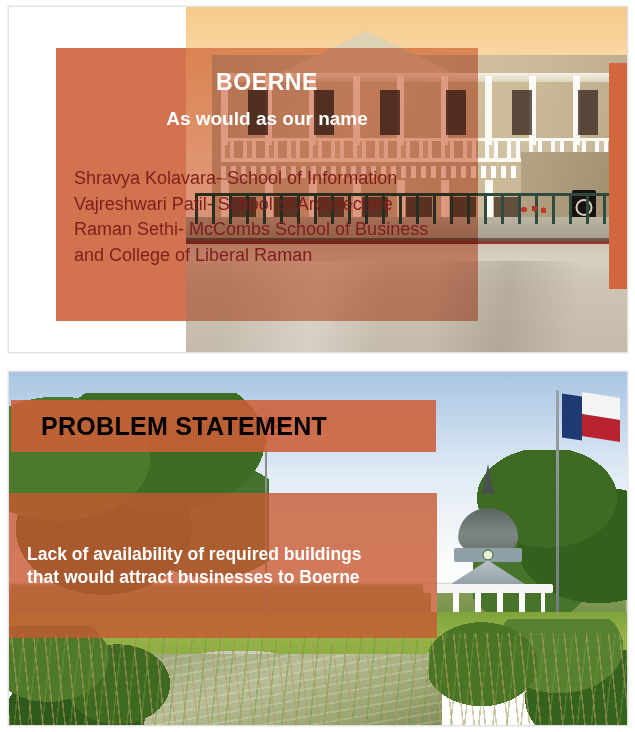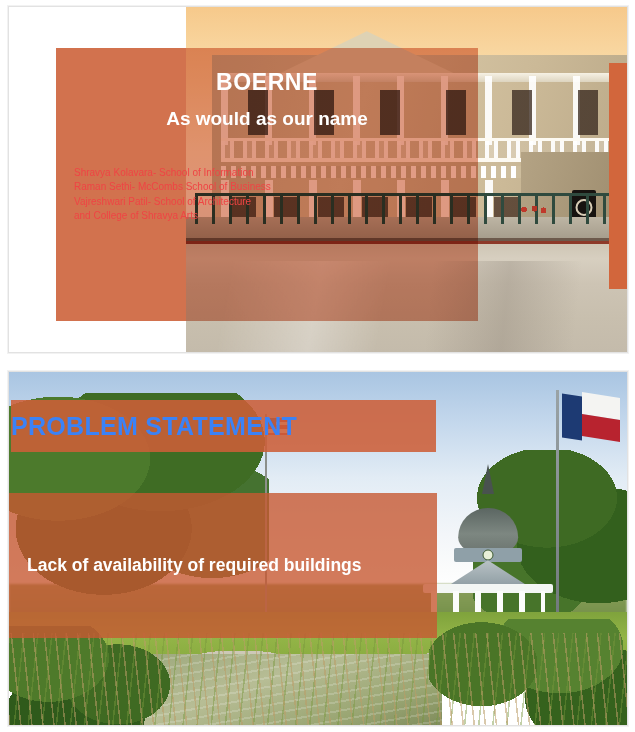--- a/index.html
+++ b/index.html
@@ -190,24 +190,24 @@
     margin-top: 9px;
   }
   #s1-subtitle {
     text-align: center;
     font-size: 19px;
     font-weight: bold;
     margin-top: 12px;
   }
   #s1-names {
     margin-top: 36px;
-    font-size: 10px;
+    font-size: 18px;
     line-height: 1.43;
     font-weight: 300;
-    color: #ef4444;
+    color: #7f1d1d;
   }
   #s1-names div { white-space: nowrap; }
 
   
   #s1-accent {
     position: absolute;
     left: 600px; top: 56px; width: 19px; height: 226px;
     background: #d2663c;
   }
 
@@ -375,21 +375,22 @@
   
   #s2-titlebar {
     position: absolute;
     left: 2px; top: 28px; width: 425px; height: 52px;
     background: rgba(205, 95, 56, 0.88);
   }
   #s2-title {
     position: absolute;
     left: 2px; top: 28px; width: 425px; height: 52px;
     display: flex; align-items: center;
-    color: #3b82f6;
+    padding-left: 30px;
+    color: #000000;
     font-size: 25px;
     font-weight: bold;
     letter-spacing: .3px;
   }
 
   
   #s2-bodybar {
     position: absolute;
     left: 0px; top: 121px; width: 428px; height: 145px;
     background: rgba(199, 89, 50, 0.80);
@@ -431,23 +432,23 @@
     </div>
 
     <div id="s1-wash"></div>
     <div id="s1-panel-solid"></div>
 
     <div id="s1-text">
       <div id="s1-title">BOERNE</div>
       <div id="s1-subtitle">As would as our name</div>
       <div id="s1-names">
         <div>Shravya Kolavara- School of Information</div>
+        <div>Vajreshwari Patil- School of Architecture</div>
         <div>Raman Sethi- McCombs School of Business</div>
-        <div>Vajreshwari Patil- School of Architecture</div>
-        <div>and College of Shravya Arts</div>
+        <div>and College of Liberal Raman</div>
       </div>
     </div>
 
     <div id="s1-accent"></div>
   </section>
 
   <section class="slide" id="slide-2">
 
     <div id="s2-photo">
       <div id="s2-horizon"></div>
@@ -482,17 +483,18 @@
       <div id="s2-grass"></div>
     </div>
 
     <div id="s2-titlebar"></div>
     <div id="s2-title">PROBLEM STATEMENT</div>
 
     <div id="s2-bodybar"></div>
     <div id="s2-body">
       <div>
         <div>Lack of availability of required buildings</div>
+        <div>that would attract businesses to Boerne</div>
       </div>
     </div>
   </section>
 
 </div>
 
 </body></html>

